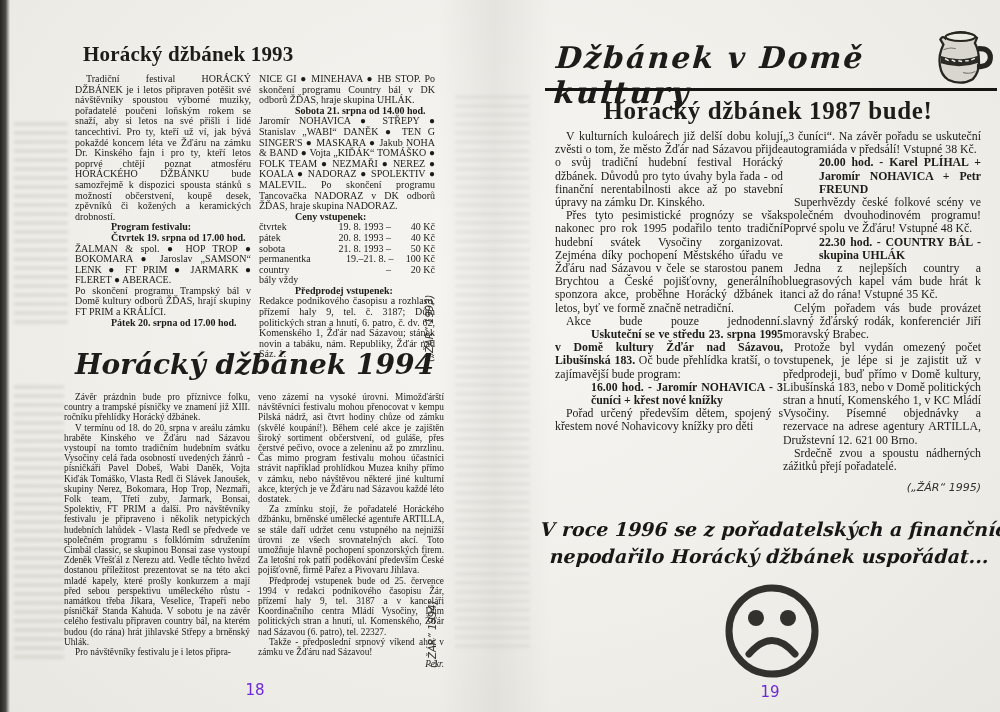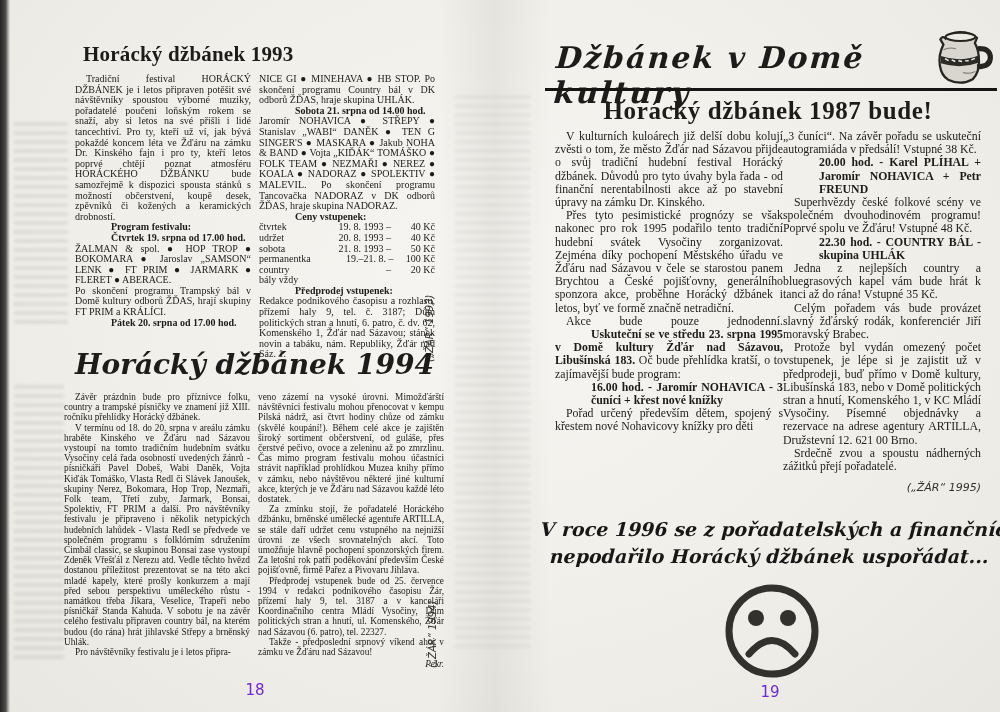--- a/index.html
+++ b/index.html
@@ -97,21 +97,21 @@
       <p class="b">Sobota 21. srpna od 14.00 hod.</p>
       <p>Jaromír NOHAVICA ● STŘEPY ● Stanislav „WABI“ DANĚK ● TEN G SINGER'S ● MASKARA ● Jakub NOHA &amp; BAND ● Vojta „KIĎÁK“ TOMÁŠKO ● FOLK TEAM ● NEZMAŘI ● NEREZ ● KOALA ● NADORAZ ● SPOLEKTIV ● MALEVIL. Po skončení programu Tancovačka NADORAZ v DK odborů ŽĎAS, hraje skupina NADORAZ.</p>
       <p class="b">Ceny vstupenek:</p>
       <div>
         <div class="price-row">
           <span class="it">čtvrtek</span>
           <span class="dt">19. 8. 1993 –</span>
           <span class="pr">40 Kč</span>
         </div>
         <div class="price-row">
-          <span class="it">udržet</span>
+          <span class="it">pátek</span>
           <span class="dt">20. 8. 1993 –</span>
           <span class="pr">40 Kč</span>
         </div>
         <div class="price-row">
           <span class="it">sobota</span>
           <span class="dt">21. 8. 1993 –</span>
           <span class="pr">50 Kč</span>
         </div>
         <div class="price-row">
           <span class="it">permanentka</span>

